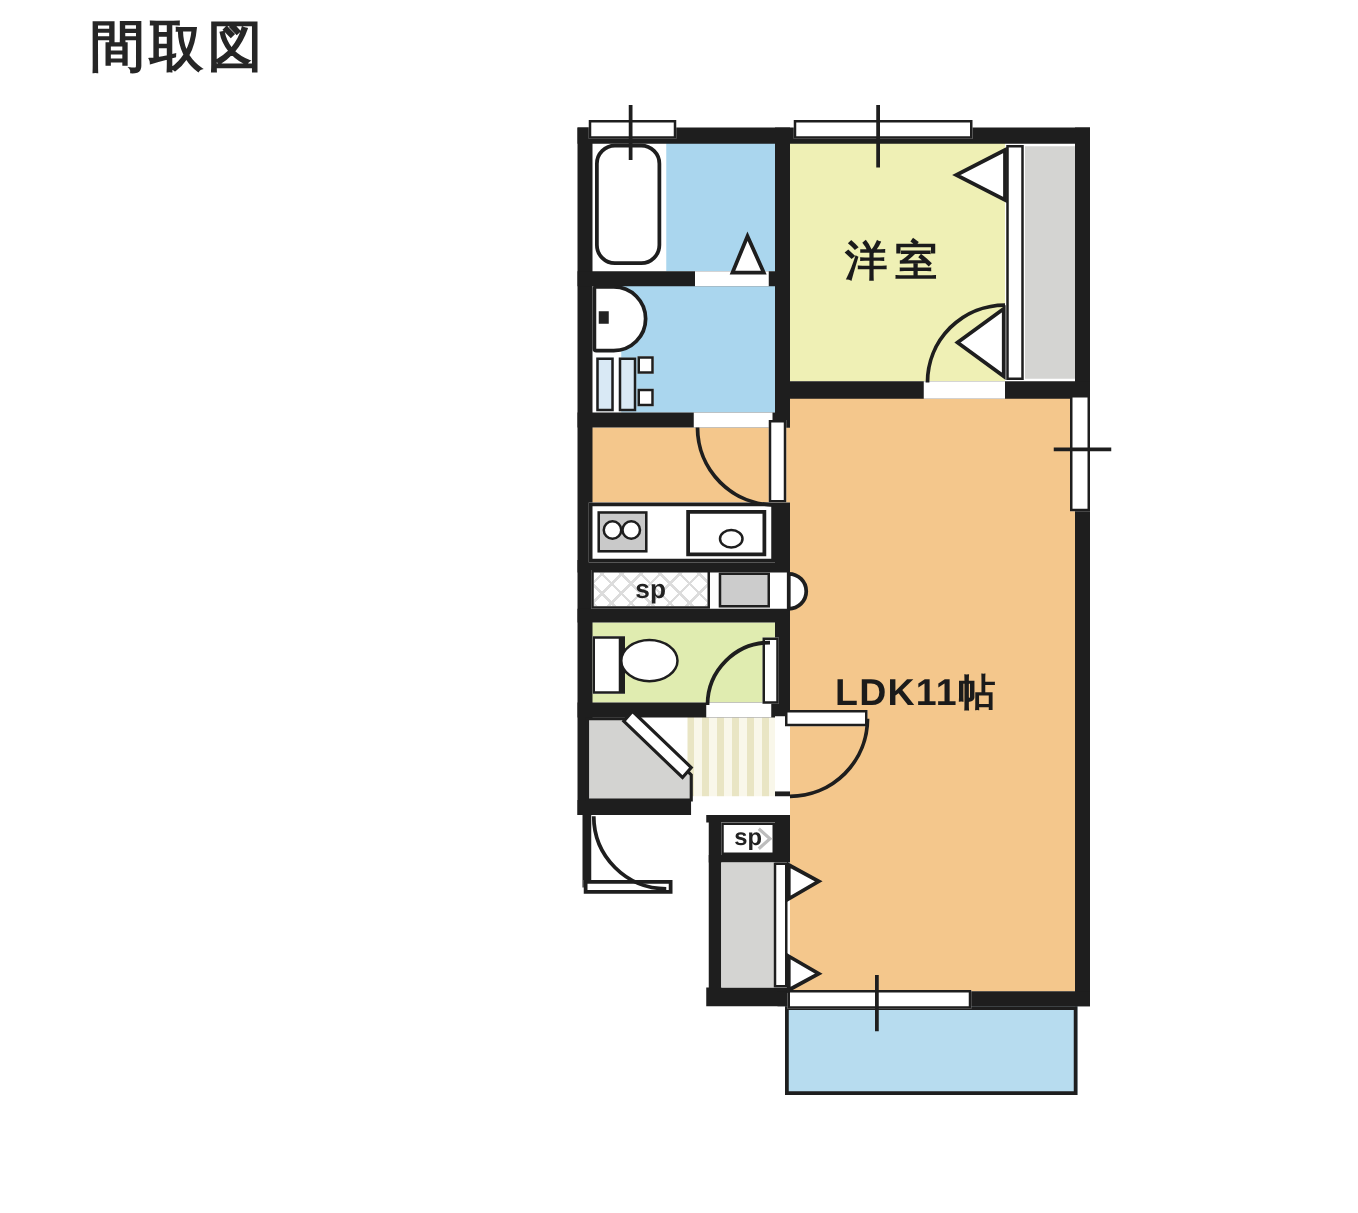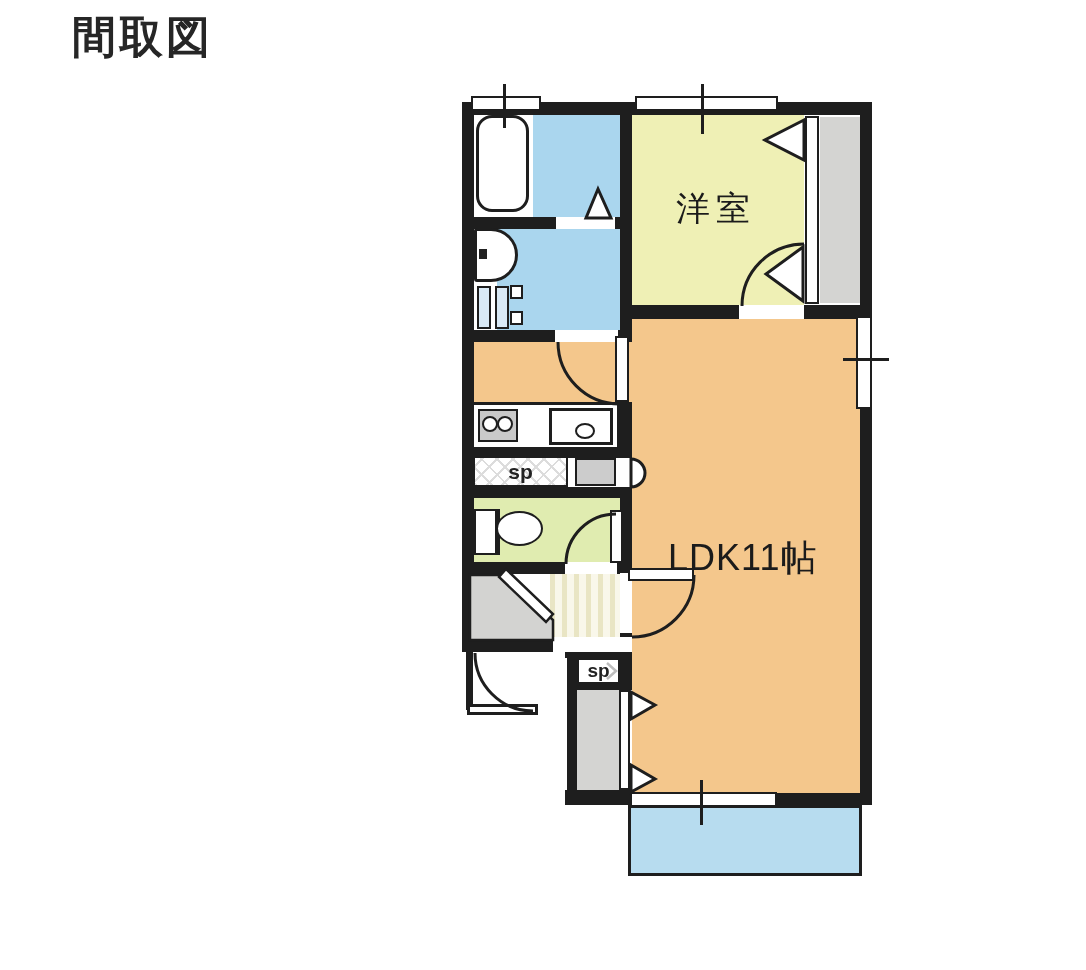--- a/index.html
+++ b/index.html
@@ -7,22 +7,22 @@
   .abs{position:absolute;box-sizing:border-box;}
   .w{position:absolute;background:#1e1e1e;box-sizing:border-box;z-index:2;}
   .floor{position:absolute;box-sizing:border-box;z-index:1;}
   .gap{position:absolute;background:#ffffff;z-index:3;box-sizing:border-box;}
   .fix{position:absolute;background:#ffffff;border:3px solid #1e1e1e;box-sizing:border-box;z-index:4;}
   .fix2{position:absolute;background:#ffffff;border:2px solid #1e1e1e;box-sizing:border-box;z-index:4;}
   .win{position:absolute;background:#ffffff;border:2px solid #1e1e1e;box-sizing:border-box;z-index:4;}
   .tick{position:absolute;background:#1e1e1e;z-index:5;}
   .lbl{position:absolute;color:#1b1b1b;z-index:6;white-space:nowrap;}
   #title{left:72px;top:8px;font-size:44px;font-weight:900;letter-spacing:3px;color:#262626;}
-  #lbl-yoshitsu{left:676px;top:186px;font-size:34px;font-weight:400;letter-spacing:6px;}
-  #lbl-ldk{left:668px;top:534px;font-size:36px;font-weight:400;letter-spacing:1px;}
+  #lbl-yoshitsu{left:676px;top:186px;font-size:34px;font-weight:700;letter-spacing:6px;}
+  #lbl-ldk{left:668px;top:534px;font-size:30px;font-weight:700;letter-spacing:1px;}
   .sp-t{font-size:21px;font-weight:700;color:#222;}
   #svg-overlay{position:absolute;left:0;top:0;z-index:5;pointer-events:none;}
   .hatch{background:
      repeating-linear-gradient(45deg,#dcdcdc 0 2px,rgba(0,0,0,0) 2px 11px),
      repeating-linear-gradient(-45deg,#dcdcdc 0 2px,rgba(0,0,0,0) 2px 11px),#ffffff;}
   .stairs{background:repeating-linear-gradient(to right,#e9e5c4 0 5px,#f9f7ea 5px 12px);}
 </style>
 </head>
 <body>
 

